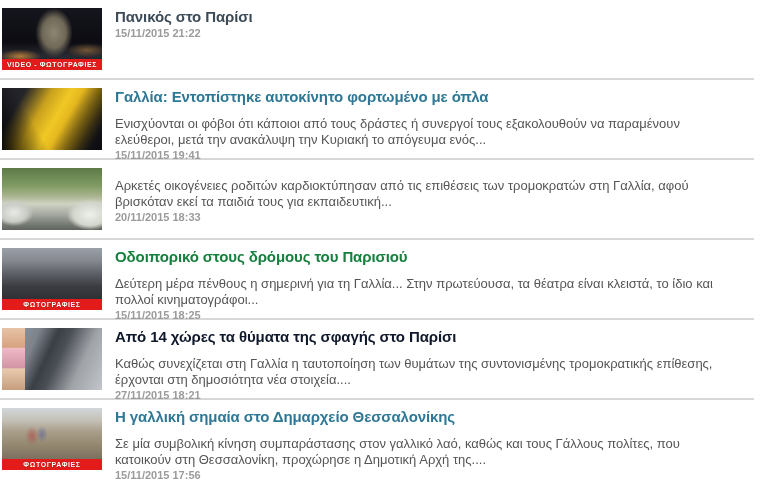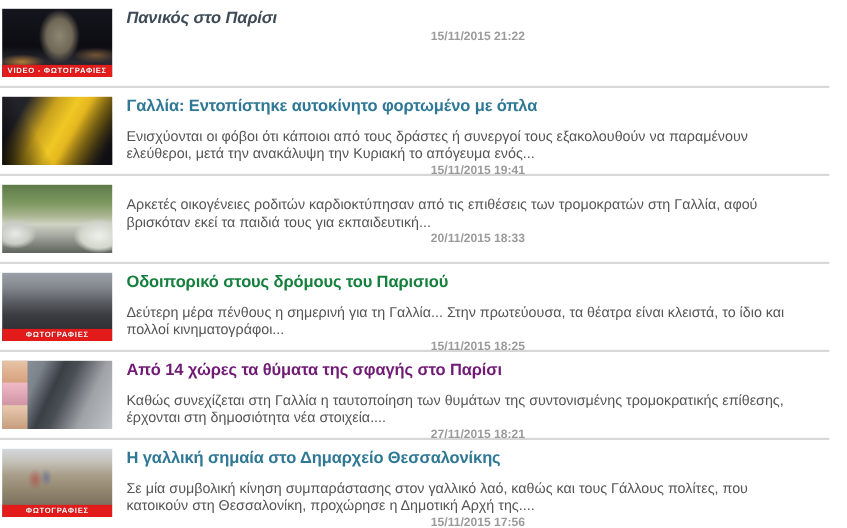--- a/index.html
+++ b/index.html
@@ -59,21 +59,21 @@
     max-width: 618px;
     font-size: 13px;
     line-height: 16px;
     color: #555555;
   }
   .timestamp {
     margin-top: 1px;
     font-size: 11px;
     font-weight: bold;
     color: #9b9b9b;
-    text-align: center;
+    text-align: left;
   }
   
   .t1 {
     background:
       radial-gradient(ellipse 26px 34px at 52% 40%, #8d8672 0%, #6f6857 45%, rgba(20,20,28,0) 72%),
       radial-gradient(ellipse 30px 10px at 18% 78%, rgba(222,150,60,.75) 0%, rgba(222,150,60,0) 70%),
       radial-gradient(ellipse 30px 10px at 85% 68%, rgba(200,140,70,.5) 0%, rgba(200,140,70,0) 70%),
       linear-gradient(180deg, #15151d 0%, #0c0c12 55%, #2a2a33 78%, #14141a 100%);
   }
   .t2 {
@@ -106,21 +106,21 @@
 </style>
 </head>
 <body>
 
 <div class="page">
 
   <article class="row">
     <div class="thumb t1">
       <div class="thumb-banner" style="background-color: rgb(227, 27, 27);">VIDEO - ΦΩΤΟΓΡΑΦΙΕΣ</div>
     </div>
-    <h2 class="title" style="color: rgb(61, 75, 87); font-style: italic;">Πανικός στο Παρίσι</h2>
+    <h2 class="title" style="color: rgb(61, 75, 87);">Πανικός στο Παρίσι</h2>
     <div class="timestamp">15/11/2015 21:22</div>
   </article>
 
   <article class="row">
     <div class="thumb t2">
       
     </div>
     <h2 class="title" style="color: rgb(47, 120, 149);">Γαλλία: Εντοπίστηκε αυτοκίνητο φορτωμένο με όπλα</h2>
     <p class="summary">Ενισχύονται οι φόβοι ότι κάποιοι από τους δράστες ή συνεργοί τους εξακολουθούν να παραμένουν ελεύθεροι, μετά την ανακάλυψη την Κυριακή το απόγευμα ενός...</p>
     <div class="timestamp">15/11/2015 19:41</div>
@@ -140,21 +140,21 @@
     </div>
     <h2 class="title" style="color: #15803d;">Οδοιπορικό στους δρόμους του Παρισιού</h2>
     <p class="summary">Δεύτερη μέρα πένθους η σημερινή για τη Γαλλία... Στην πρωτεύουσα, τα θέατρα είναι κλειστά, το ίδιο και πολλοί κινηματογράφοι...</p>
     <div class="timestamp">15/11/2015 18:25</div>
   </article>
 
   <article class="row">
     <div class="thumb t5">
       
     </div>
-    <h2 class="title" style="color: #701a75;">Από 14 χώρες τα θύματα της σφαγής στο Παρίσι</h2>
+    <h2 class="title" style="color: #0f172a;">Από 14 χώρες τα θύματα της σφαγής στο Παρίσι</h2>
     <p class="summary">Καθώς συνεχίζεται στη Γαλλία η ταυτοποίηση των θυμάτων της συντονισμένης τρομοκρατικής επίθεσης, έρχονται στη δημοσιότητα νέα στοιχεία....</p>
     <div class="timestamp">27/11/2015 18:21</div>
   </article>
 
   <article class="row">
     <div class="thumb t6">
       <div class="thumb-banner" style="background-color: rgb(227, 27, 27);">ΦΩΤΟΓΡΑΦΙΕΣ</div>
     </div>
     <h2 class="title" style="color: rgb(47, 120, 149);">Η γαλλική σημαία στο Δημαρχείο Θεσσαλονίκης</h2>
     <p class="summary">Σε μία συμβολική κίνηση συμπαράστασης στον γαλλικό λαό, καθώς και τους Γάλλους πολίτες, που κατοικούν στη Θεσσαλονίκη, προχώρησε η Δημοτική Αρχή της....</p>

